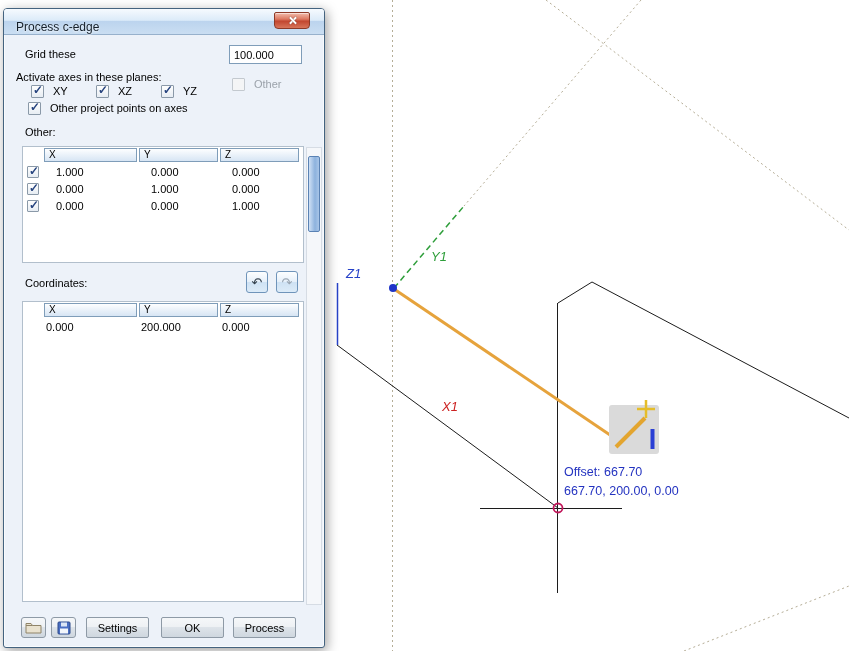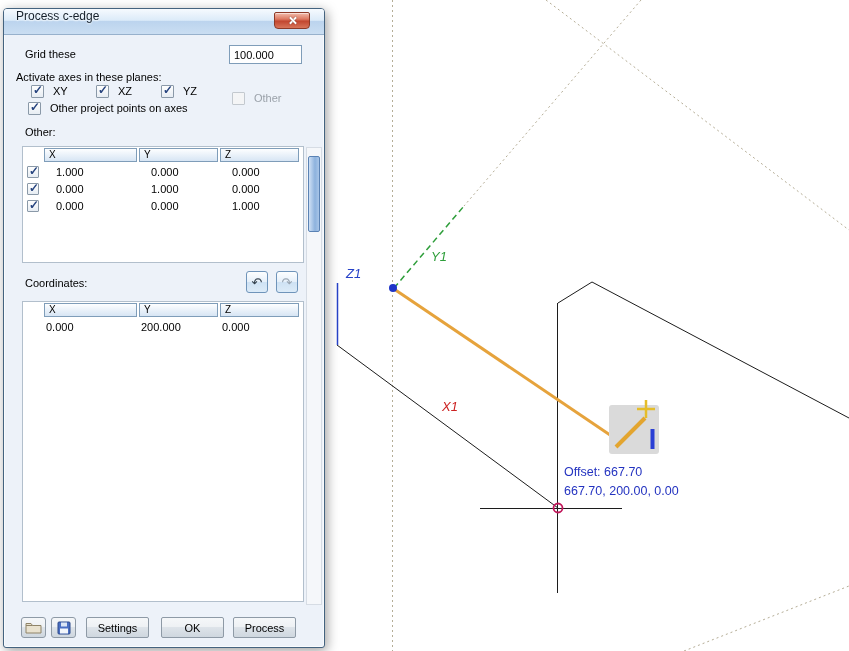--- a/index.html
+++ b/index.html
@@ -13,21 +13,21 @@
   .axis-label { font-style:italic; font-size:13px; }
   .readout { font-size:12.5px; }
 
   
   .dialog { position:absolute; left:3px; top:8px; width:322px; height:640px;
             background:#edf2f9; border:1px solid #44637f; border-radius:4px 4px 3px 3px;
             box-shadow:2px 3px 12px rgba(0,0,0,.38), inset 0 0 0 1px rgba(255,255,255,.65);
             z-index:10; }
   .titlebar { position:relative; height:26px; border-radius:3px 3px 0 0;
               background:linear-gradient(to bottom,#f6fafe 0%,#dcebf9 45%,#bcd4ee 50%,#cadef2 100%);
-              border-bottom:1px solid #97b1cc; display:flex; align-items:flex-start; padding:0 12px; }
+              border-bottom:1px solid #97b1cc; display:flex; align-items:flex-end; padding:0 12px; }
   .title { font-size:12px; color:#15202b; text-shadow:0 1px 2px rgba(255,255,255,.9); }
   .close-btn { position:absolute; right:14px; top:3px; width:36px; height:17px; cursor:pointer;
                background:linear-gradient(to bottom,#f2bcac 0%,#dd7a63 40%,#c24730 55%,#d8755a 100%);
                border:1px solid #8c3a28; border-radius:2px 2px 4px 4px;
                box-shadow:inset 0 1px 0 rgba(255,255,255,.5);
                display:flex; align-items:center; justify-content:center; }
   .close-x { position:relative; width:9px; height:9px; }
   .close-x::before,.close-x::after { content:""; position:absolute; left:4px; top:0;
                width:2px; height:9px; background:#fff; box-shadow:0 0 1px rgba(70,15,8,.8); }
   .close-x::before { transform:rotate(45deg); } .close-x::after { transform:rotate(-45deg); }
@@ -149,21 +149,21 @@
 
     <span class="abs" style="left:27px;top:49px">
       <span class="checkbox checked"><span class="check">✓</span></span><span class="cb-label">XY</span>
     </span>
     <span class="abs" style="left:92px;top:49px">
       <span class="checkbox checked"><span class="check">✓</span></span><span class="cb-label">XZ</span>
     </span>
     <span class="abs" style="left:157px;top:49px">
       <span class="checkbox checked"><span class="check">✓</span></span><span class="cb-label">YZ</span>
     </span>
-    <span class="abs" style="left:228px;top:56px">
+    <span class="abs" style="left:228px;top:42px">
       <span class="checkbox disabled"></span><span class="cb-label disabled">Other</span>
     </span>
 
     <span class="abs" style="left:24px;top:66px">
       <span class="checkbox checked"><span class="check">✓</span></span><span class="cb-label">Other project points on axes</span>
     </span>
 
     <span class="abs" style="left:21px;top:91px">Other:</span>
 
     <div class="table axes-tbl" style="left:18px;top:111px;width:282px;height:117px">

